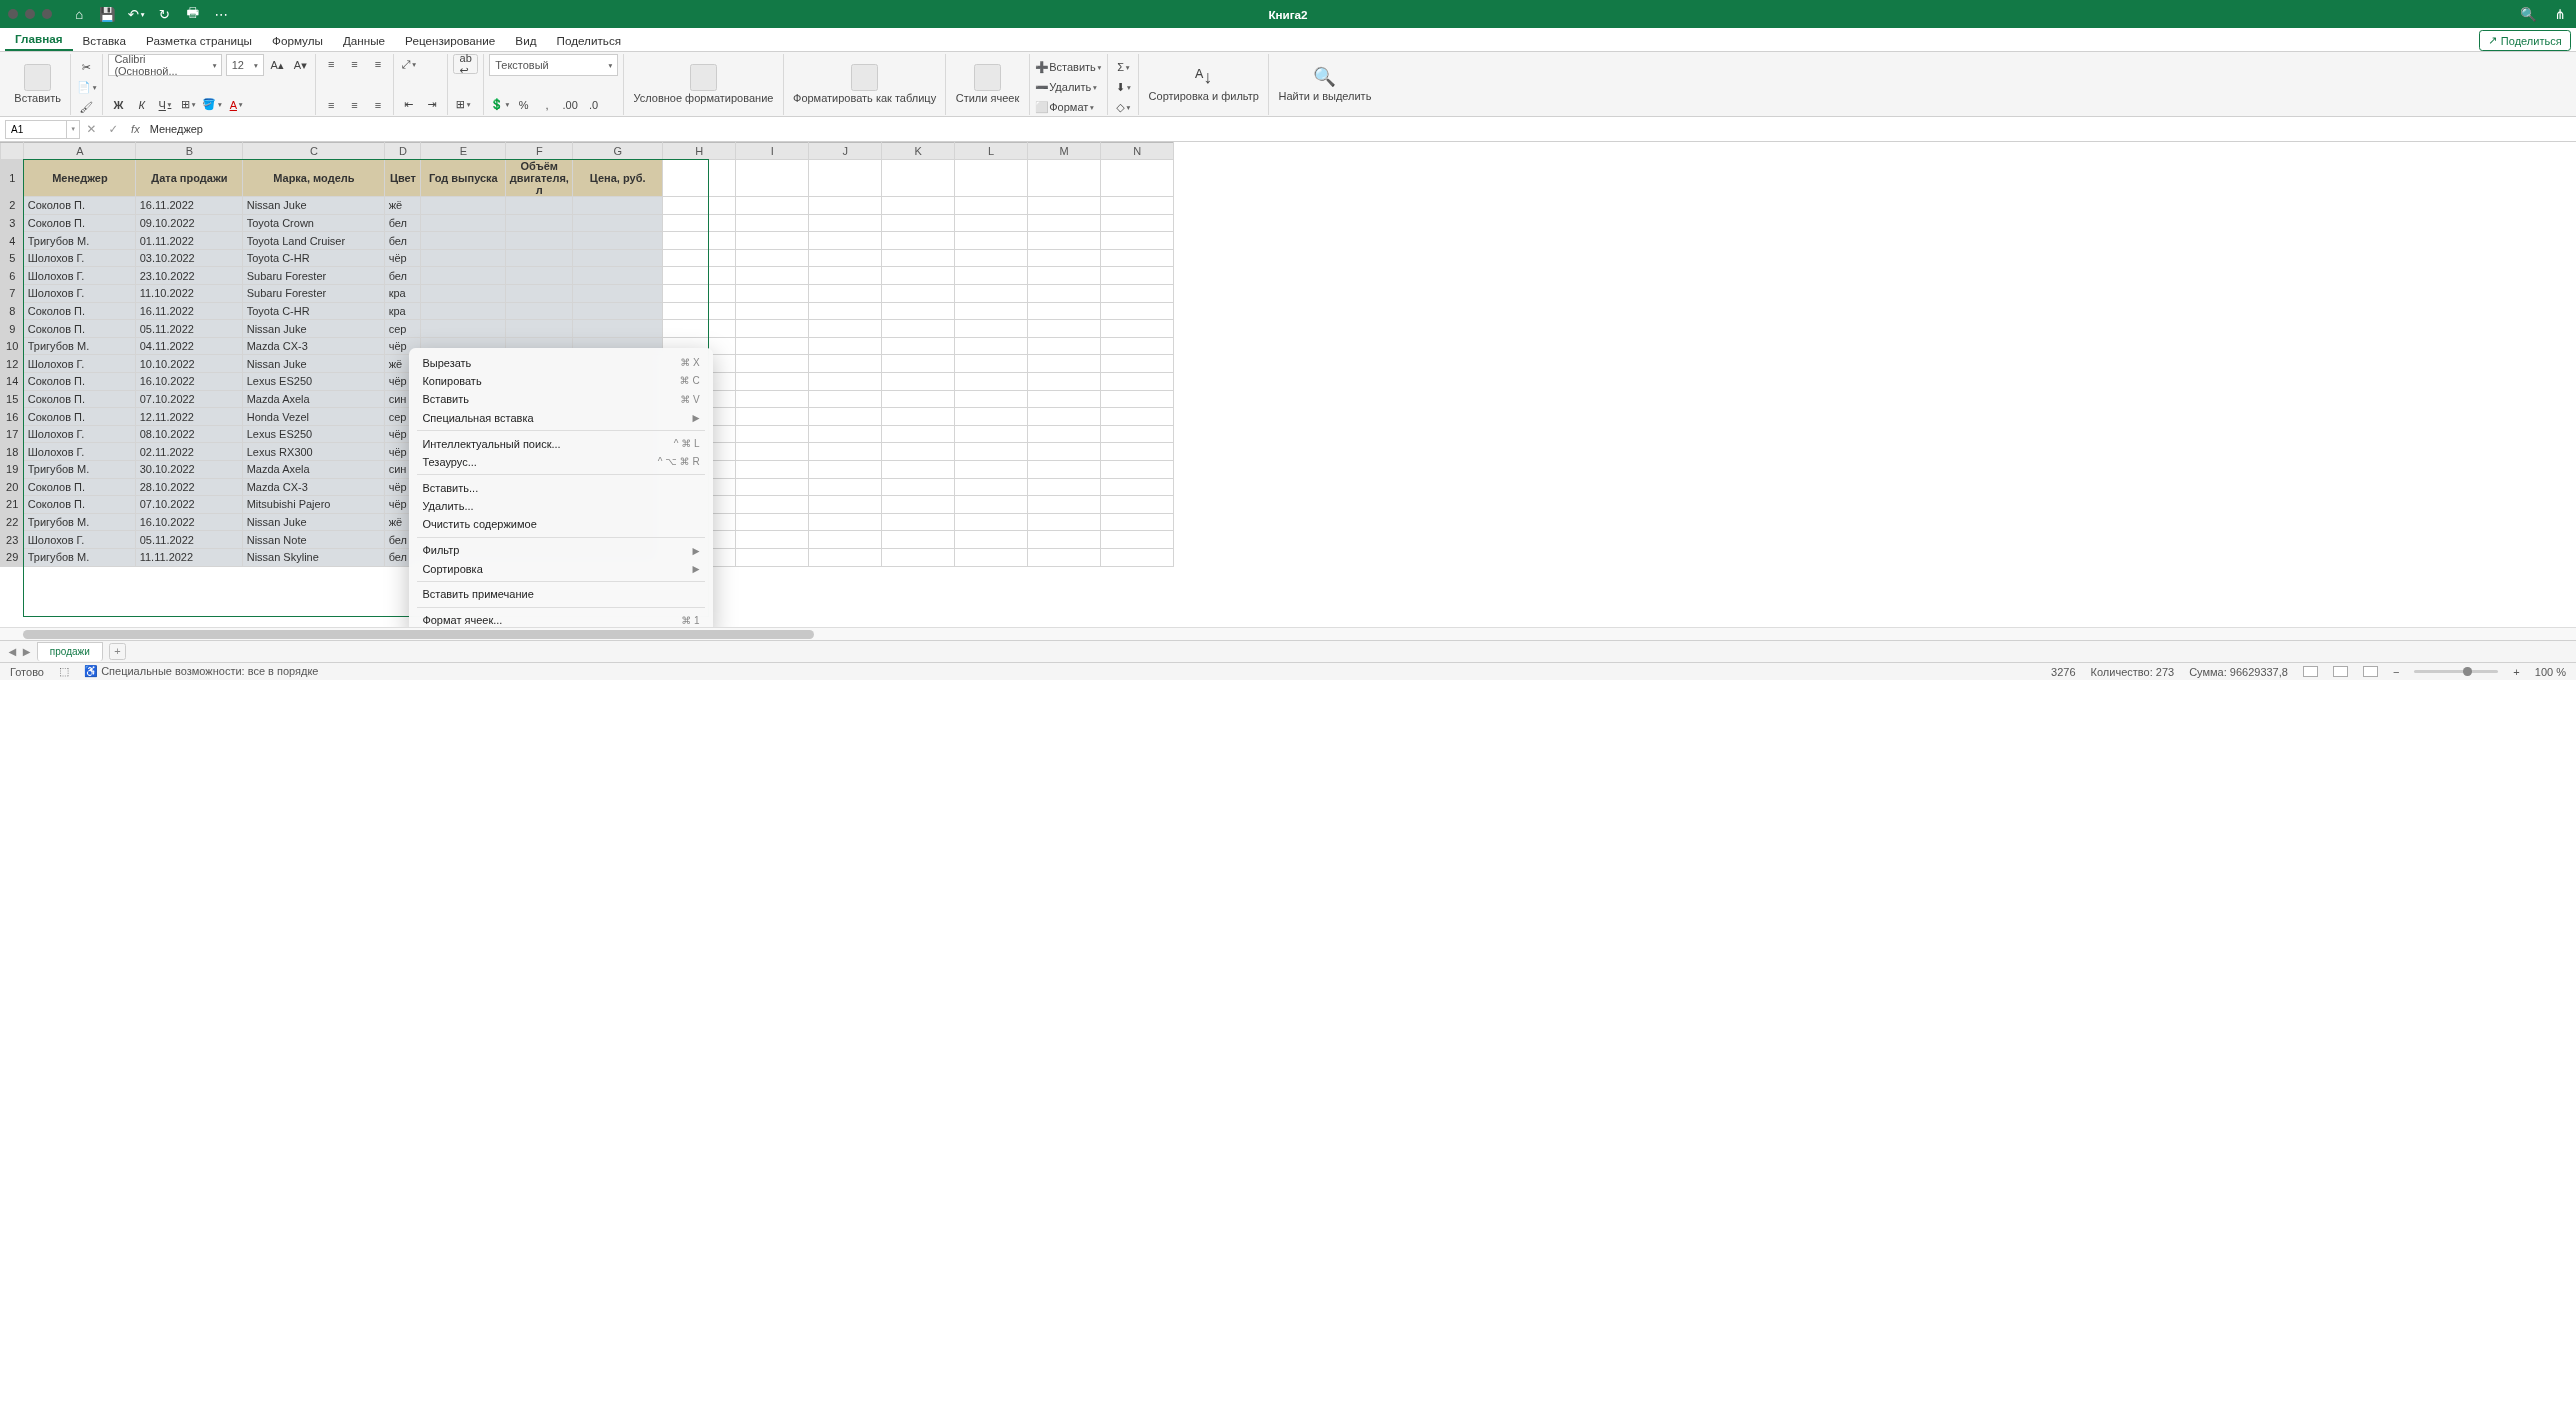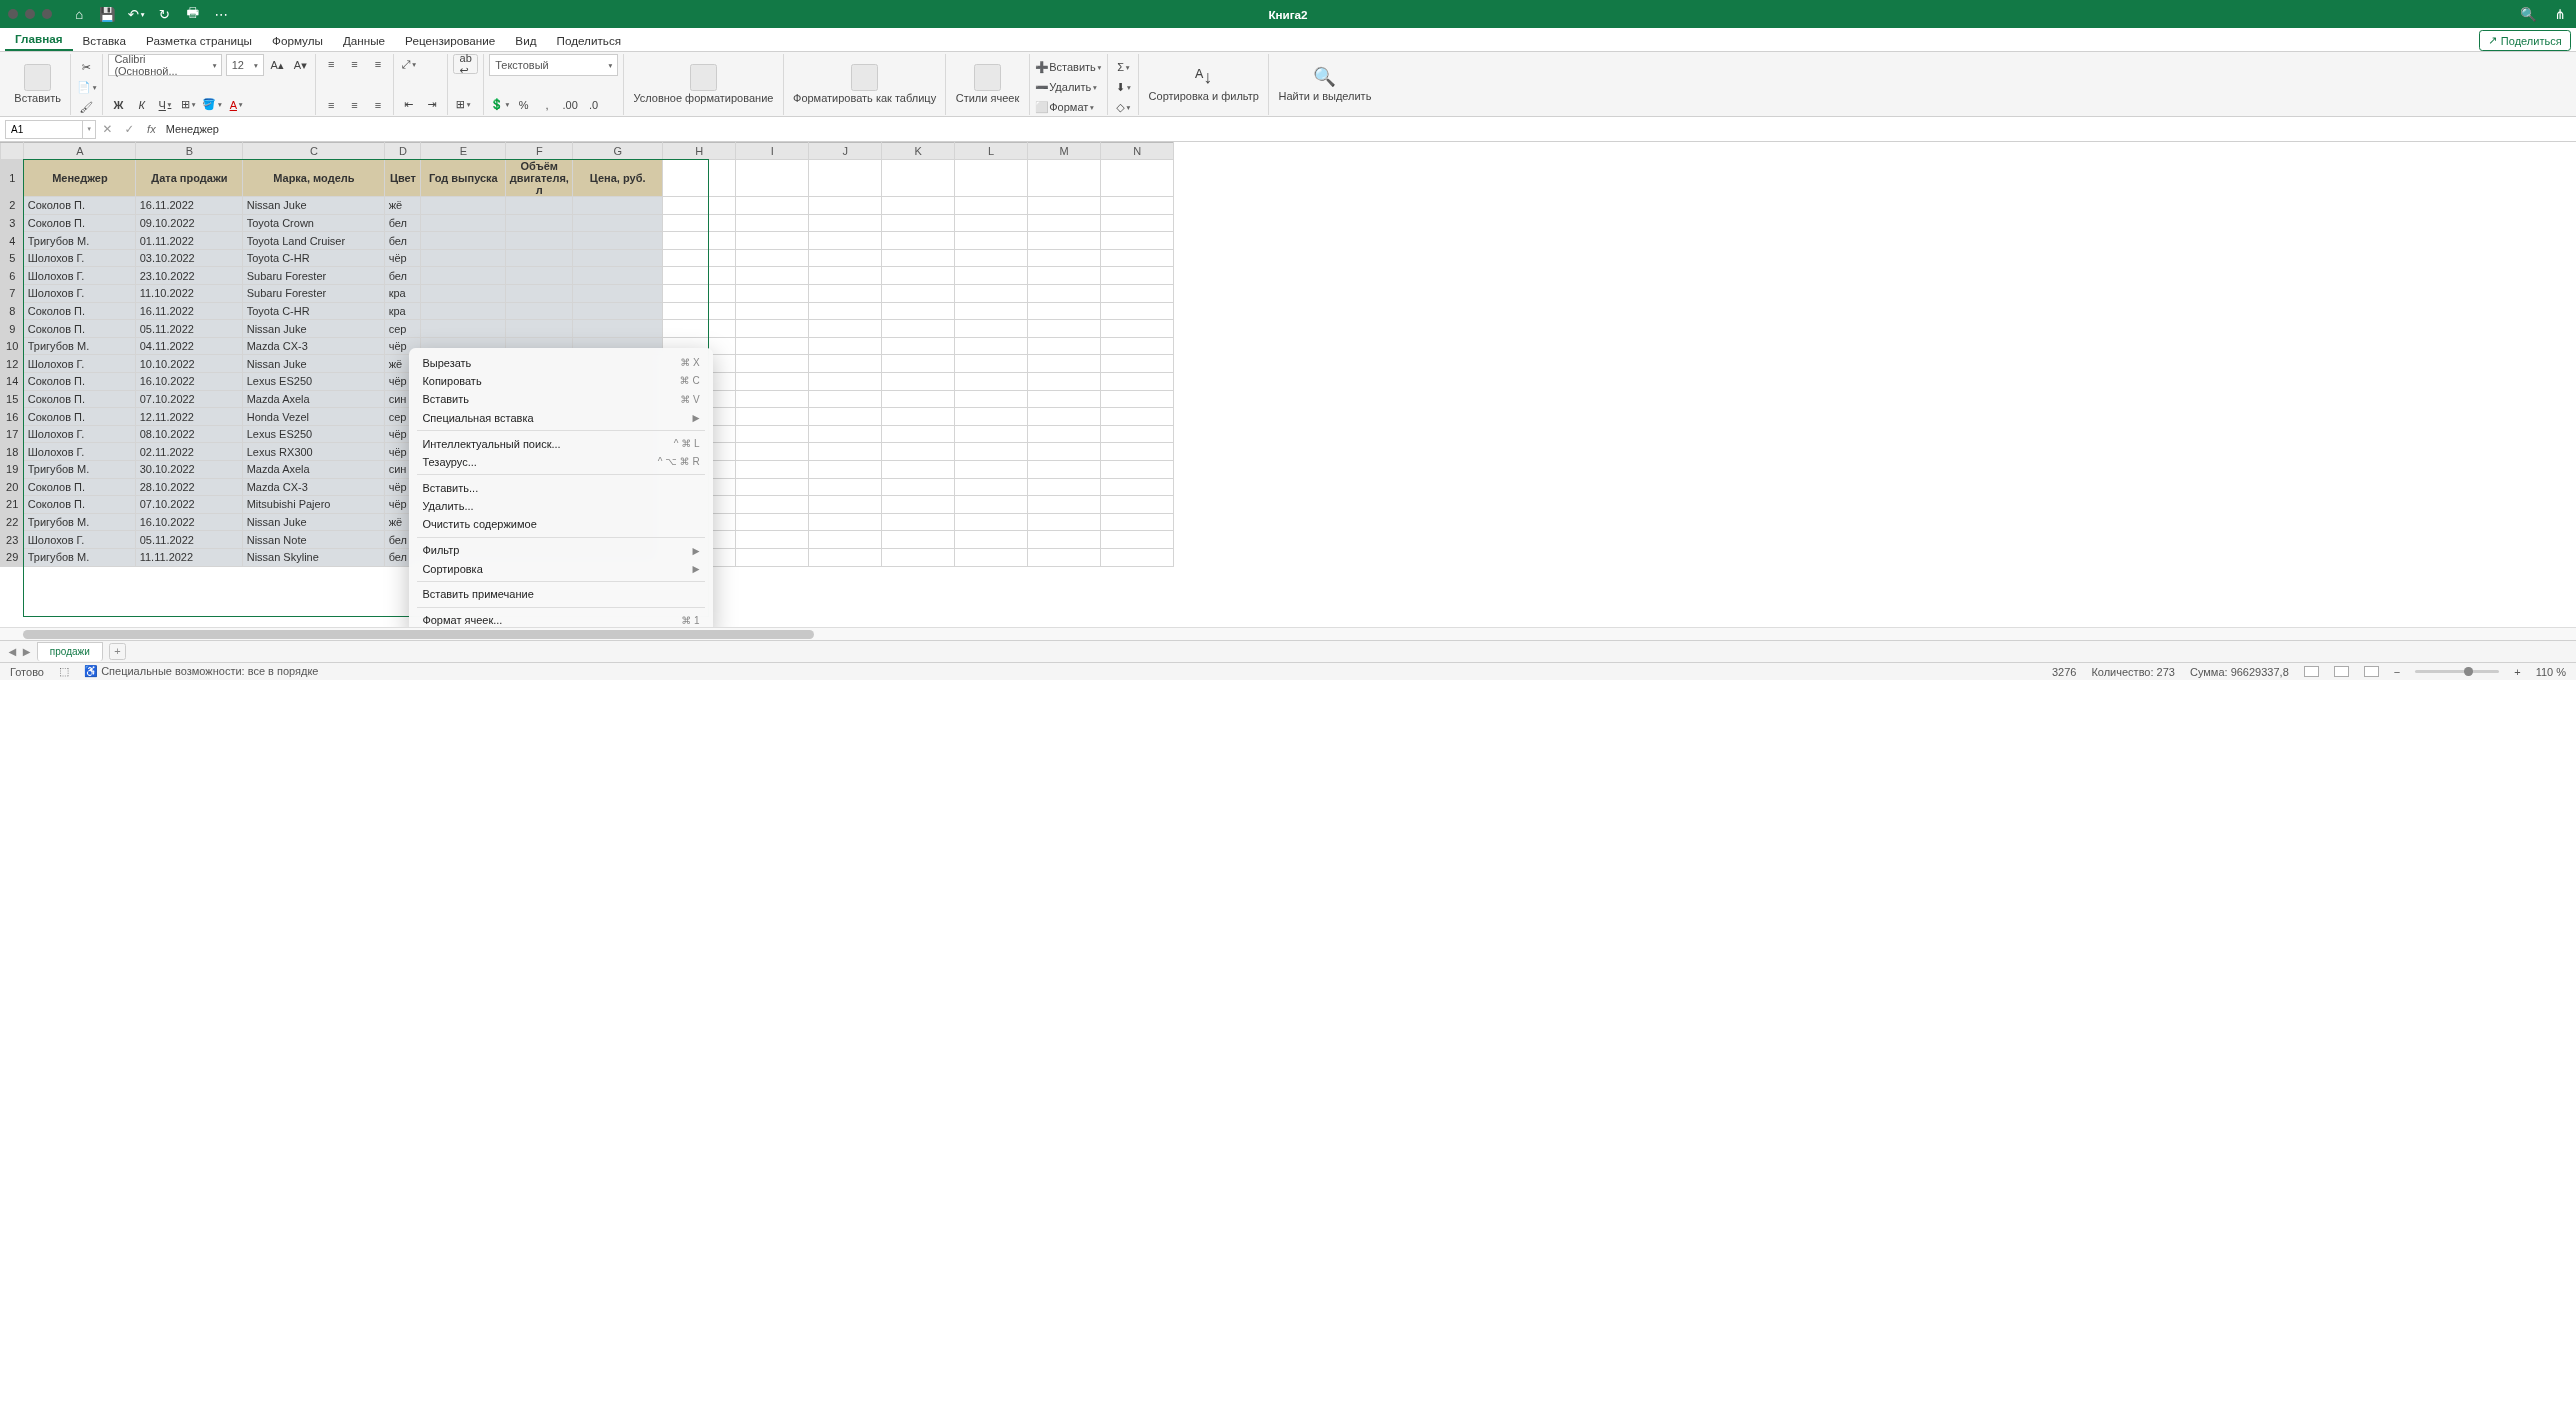--- a/index.html
+++ b/index.html
@@ -17,21 +17,21 @@
 .share-btn{margin-left:auto;border:0.8px solid #127946;border-radius:3.3px;padding:3.3px 8.4px;color:#127946;font-size:11px;display:flex;align-items:center;gap:3.3px}
 .ribbon{height:65px;background:#f5f5f5;border-bottom:0.8px solid #d0d0d0;display:flex;padding:1.7px 5px;gap:0}
 .rgroup{display:flex;flex-direction:column;padding:0 5px;border-right:0.8px solid #d8d8d8;justify-content:space-between}
 .rgrow{display:flex;gap:3.3px;align-items:center}
 .rbtn{min-width:20px;height:20px;display:flex;align-items:center;justify-content:center;border:0.8px solid transparent;border-radius:2.5px;color:#444;font-size:11px}
 .rbtn-lg{flex-direction:column;height:60px;padding:1.7px 3.3px;font-size:9.2px;text-align:center;justify-content:center;gap:1.7px}
 .rbtn-ico{width:27px;height:27px;background:#e8e8e8;border:0.8px solid #ccc;border-radius:2.5px}
 .font-sel{height:22px;border:0.8px solid #ccc;background:#fff;padding:0 5px;display:flex;align-items:center;justify-content:space-between;font-size:11px;color:#555}
 .caret{font-size:7.5px;color:#666;margin-left:1.7px}
 .namebox-row{height:25px;border-bottom:0.8px solid #d0d0d0;display:flex;align-items:center;background:#fff}
-.namebox{width:78px;height:18.4px;border:0.8px solid #ccc;margin-left:5px;padding:0 5px;display:flex;align-items:center;font-size:10px}
+.namebox{width:62px;height:18.4px;border:0.8px solid #ccc;margin-left:5px;padding:0 5px;display:flex;align-items:center;font-size:10px}
 .nb-caret{width:13.4px;height:18.4px;border:0.8px solid #ccc;border-left:none;display:flex;align-items:center;justify-content:center;font-size:6.7px;color:#888}
 .fx-btn{width:22px;text-align:center;color:#999;font-size:11.7px}
 .fx-lbl{font-style:italic;color:#666;font-size:11px;margin:0 6.7px}
 .formula-input{flex:1;padding:0 3.3px;font-size:11px;color:#333}
 .grid-wrap{position:relative;height:485px;overflow:hidden}
 .grid{border-collapse:collapse;table-layout:fixed}
 .grid th,.grid td{border:0.8px solid #d4d4d4;height:17.6px;padding:0 3.3px;font-size:11px;color:#333;text-align:left;white-space:nowrap;overflow:hidden}
 .colhdr th{background:#e6e6e6;color:#555;text-align:center;font-weight:normal;height:16.7px;border-top:0.8px solid #bbb}
 .rowhdr{background:#e6e6e6;color:#555;text-align:center!important;width:23.4px;font-weight:normal}
 .sel .rowhdr,.sel-col{background:#d4d4d4}
@@ -717,16 +717,16 @@
     <span>Количество: 273</span>
     <span>Сумма: 96629337,8</span>
     <div class="view-btn"></div>
     <div class="view-btn"></div>
     <div class="view-btn"></div>
     <span>−</span>
     <div class="zoom-slider">
         <div class="zoom-thumb"></div>
       </div>
     <span>+</span>
-    <span>110 %</span>
+    <span>100 %</span>
   </div>
 </div>
 
 
 </body></html>

